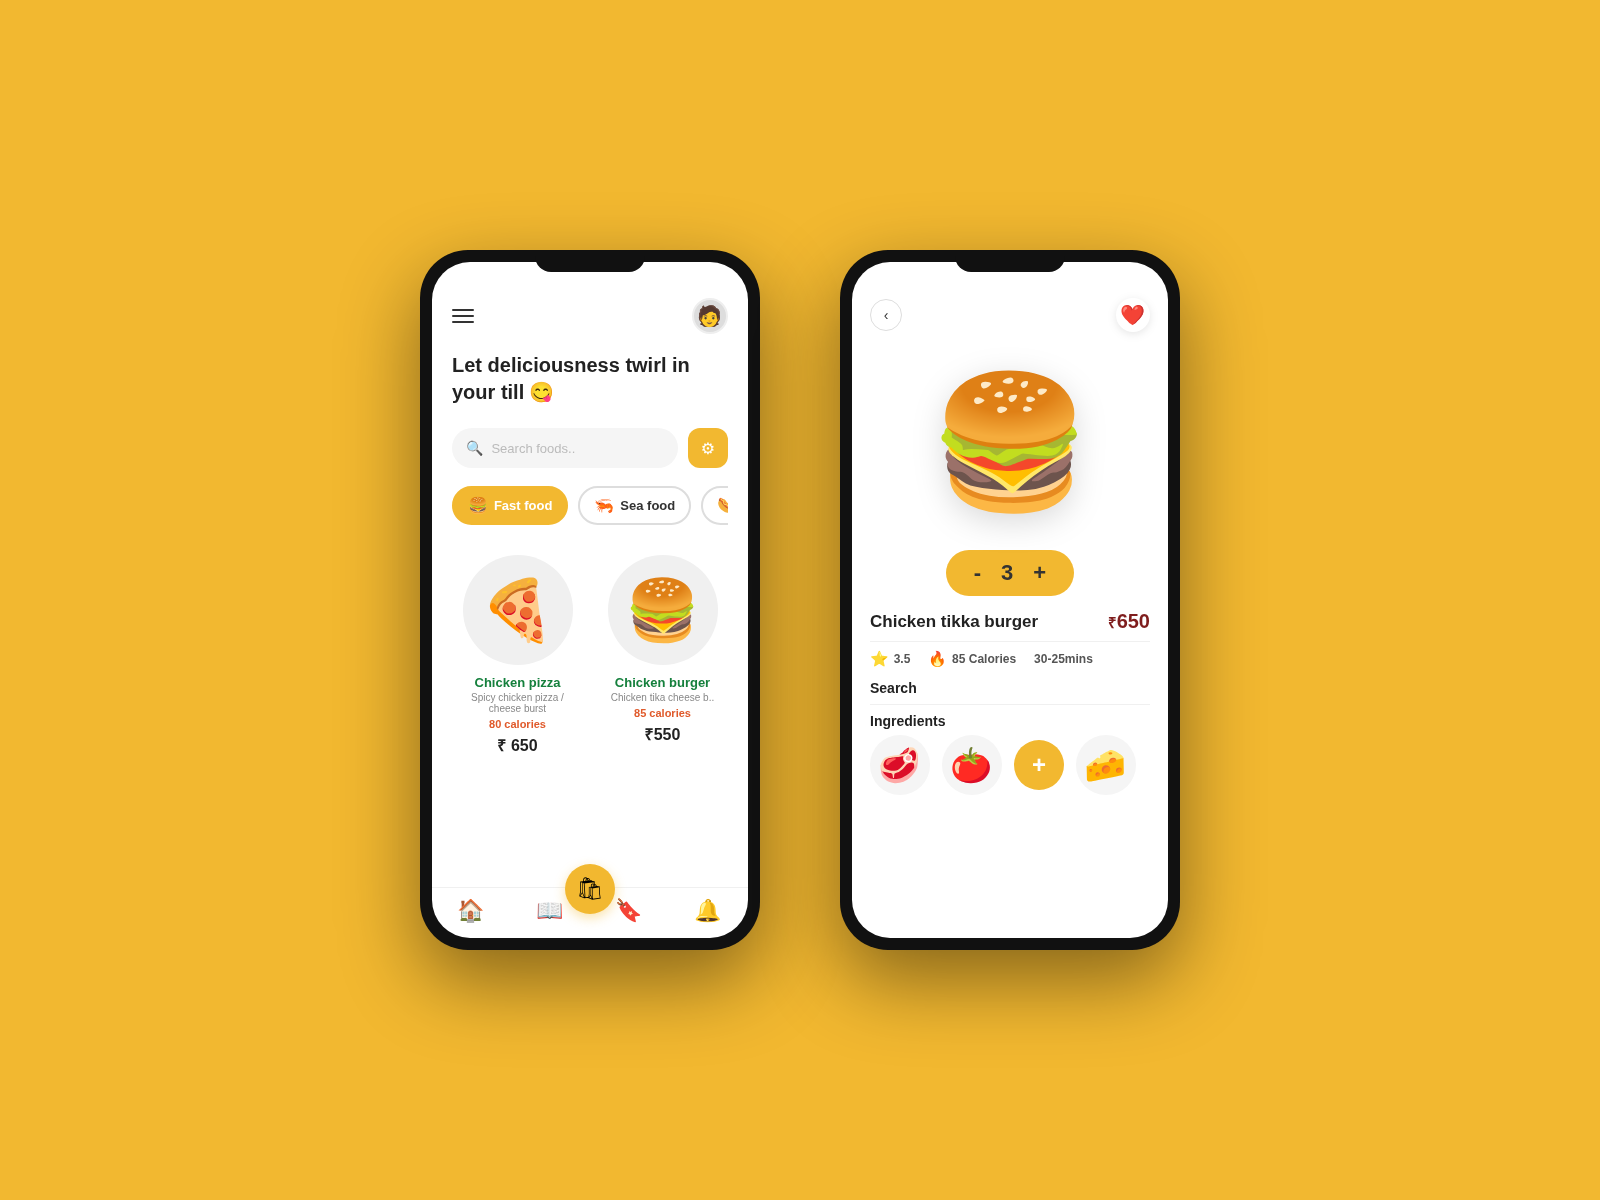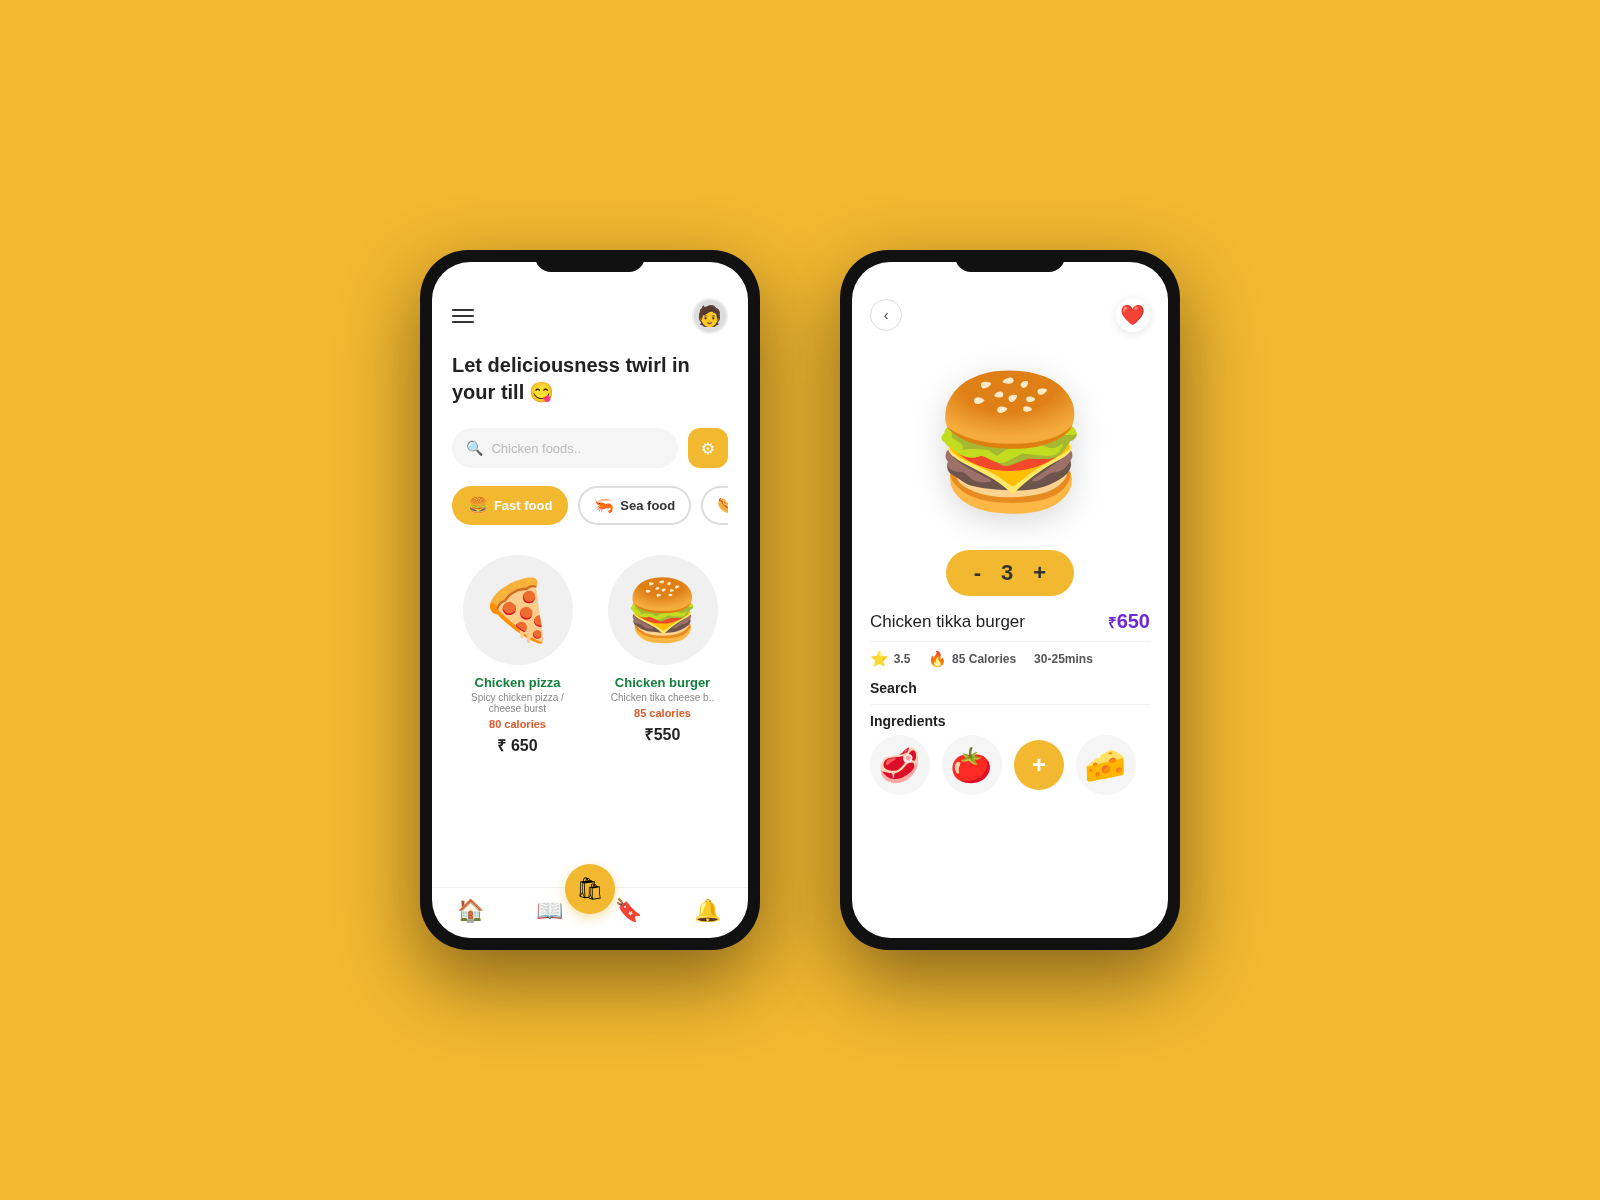--- a/index.html
+++ b/index.html
@@ -327,28 +327,28 @@
       overflow: hidden;
     }
     .item-title-row {
       display: flex;
       justify-content: space-between;
       align-items: center;
       margin-bottom: 8px;
     }
     .item-name {
       font-size: 17px;
-      font-weight: 400;
+      font-weight: 700;
       color: #222;
       text-align: right;
     }
     .item-price {
       font-size: 20px;
       font-weight: 800;
-      color: #6d28d9;
+      color: #7f1d1d;
     }
     .item-price .rupee { font-size: 15px; }
     .divider {
       height: 1px;
       background: #f0f0f0;
       margin: 8px 0;
     }
     .meta-row {
       display: flex;
       align-items: center;
@@ -425,21 +425,21 @@
       </div>
 
       <div class="hero-text">
         <span>Let deliciousness twirl in</span><br>
         <span>your till 😋</span>
       </div>
 
       <div class="search-row">
         <div class="search-bar">
           <span class="search-icon-svg">🔍</span>
-          <span class="search-input-text">Chicken foods..</span>
+          <span class="search-input-text">Search foods..</span>
         </div>
         <div class="filter-btn">
           <span class="filter-icon">⚙</span>
         </div>
       </div>
 
       <div class="category-row">
         <div class="category-chip active">
           <span class="chip-emoji">🍔</span>
           <span>Fast food</span>

